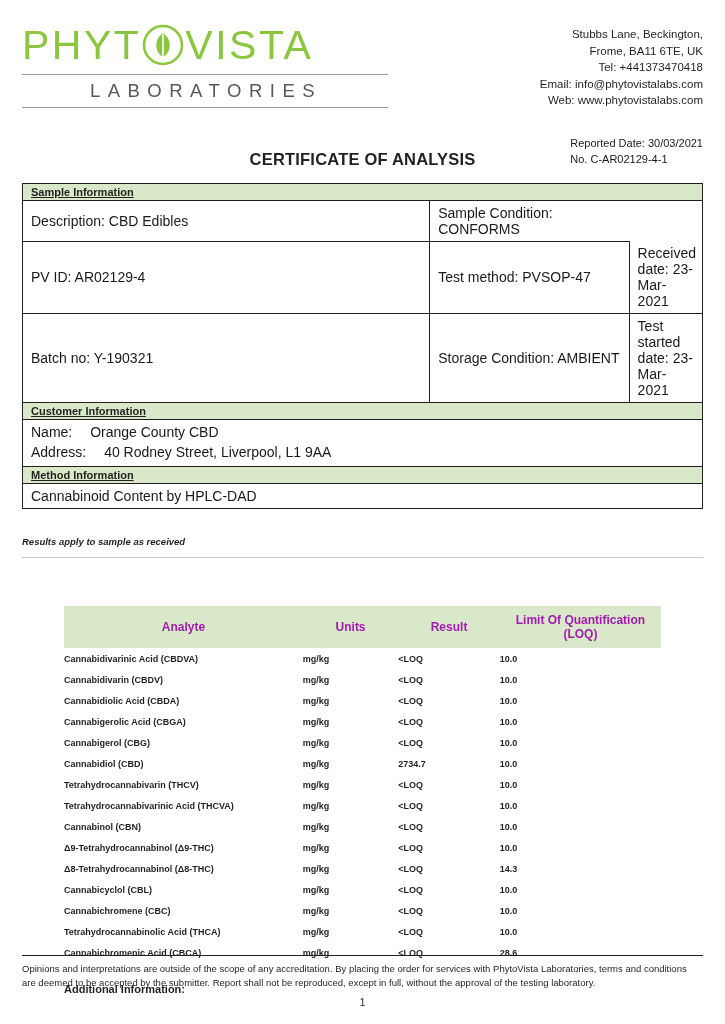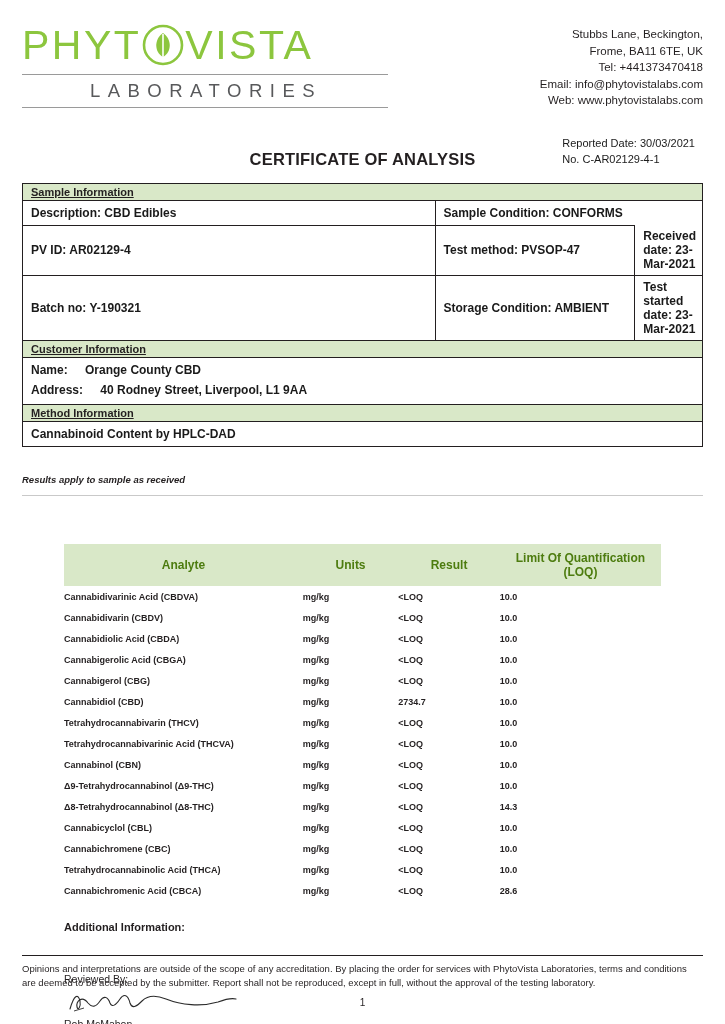--- a/index.html
+++ b/index.html
@@ -87,21 +87,21 @@
     font-size: 16.5px;
     font-weight: bold;
     color: #231f20;
     letter-spacing: .2px;
     position: absolute;
     left: 0; right: 0;
     top: 15px;
   }
   .report-meta {
     position: absolute;
-    right: 8px;
+    right: 0;
     top: 0;
     text-align: left;
     font-size: 11px;
     line-height: 16px;
   }
 
   
   .info-wrap {
     margin-top: 6px;
     border: 1px solid #231f20;
@@ -112,22 +112,21 @@
     font-size: 11px;
     font-weight: bold;
     color: #231f20;
     padding: 2px 0 2px 8px;
     border-bottom: 1px solid #231f20;
   }
   .band span { text-decoration: underline; }
   .itable {
     width: 100%;
     border-collapse: collapse;
-    font-size: 12px;
-    font-weight: bold;
+    font-size: 14px;
   }
   .itable td {
     border: 1px solid #231f20;
     border-left: none;
     border-top: none;
     padding: 4px 6px 4px 8px;
     vertical-align: middle;
     height: 16px;
   }
   .itable td.last { border-right: none; }
@@ -156,21 +155,21 @@
   }
   table.results {
     width: 100%;
     border-collapse: collapse;
     font-size: 9.5px;
   }
   table.results thead th {
     background: #d9e8c8;
     font-size: 12px;
     font-weight: bold;
-    color: #4d7c0f;
+    color: #a21caf;
     height: 40px;
     vertical-align: middle;
     text-align: center;
   }
   table.results thead th.analyte-h { text-align: center; }
   table.results tbody td {
     padding: 5.5px 0;
     font-size: 9px;
     font-weight: bold;
     color: #231f20;

